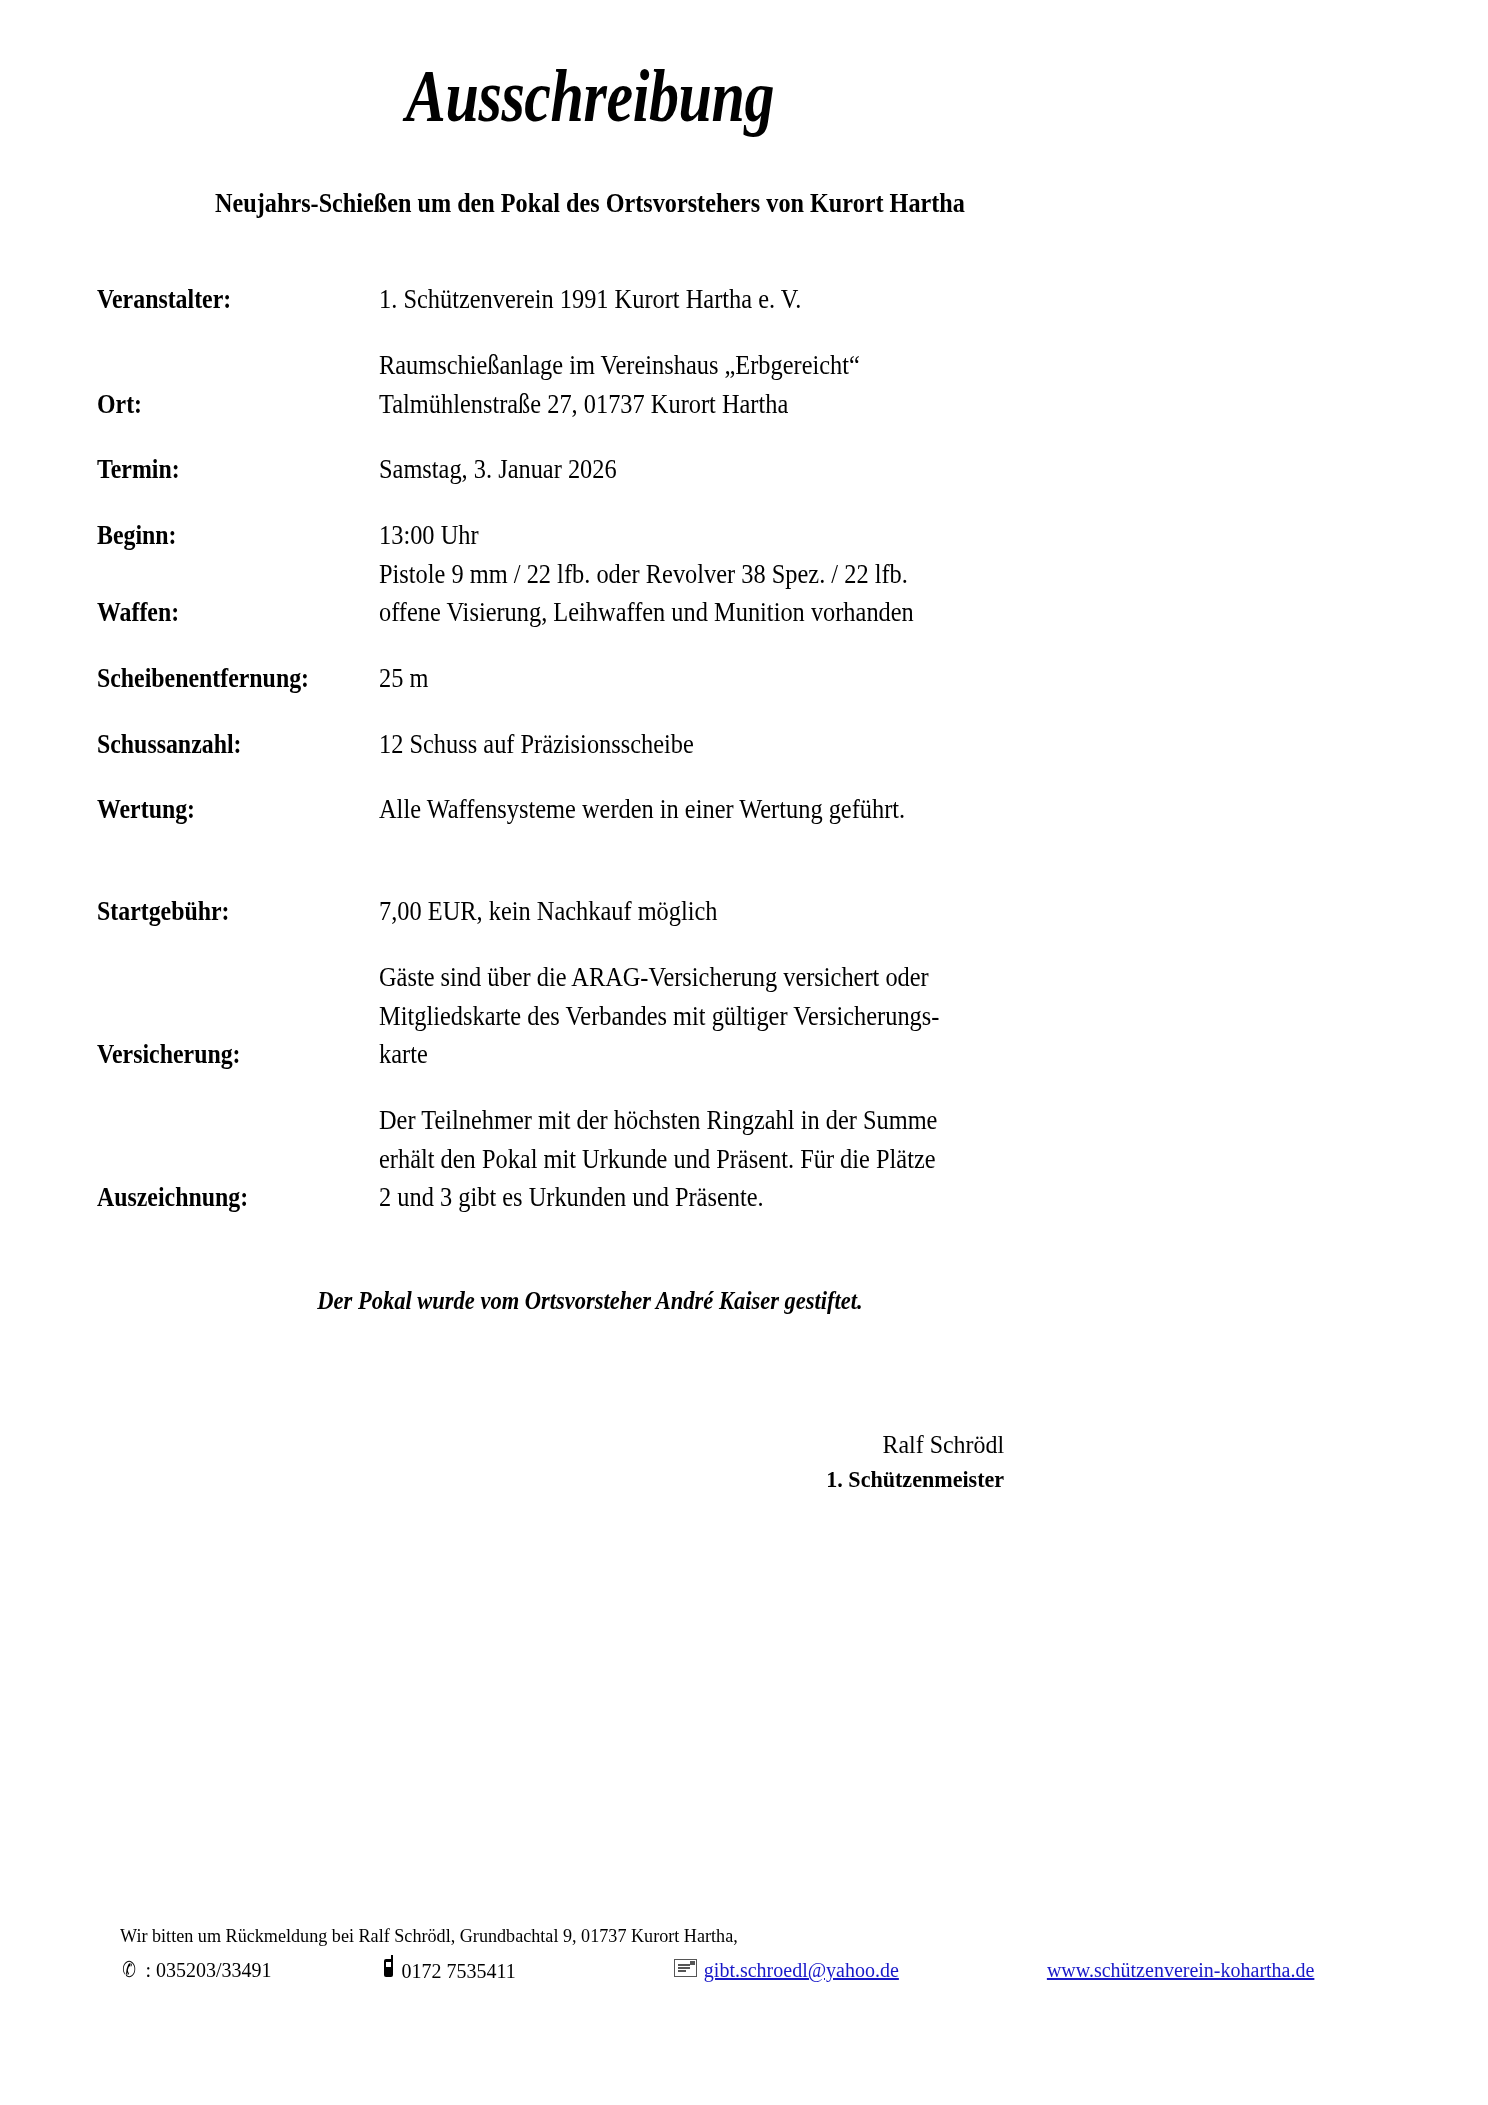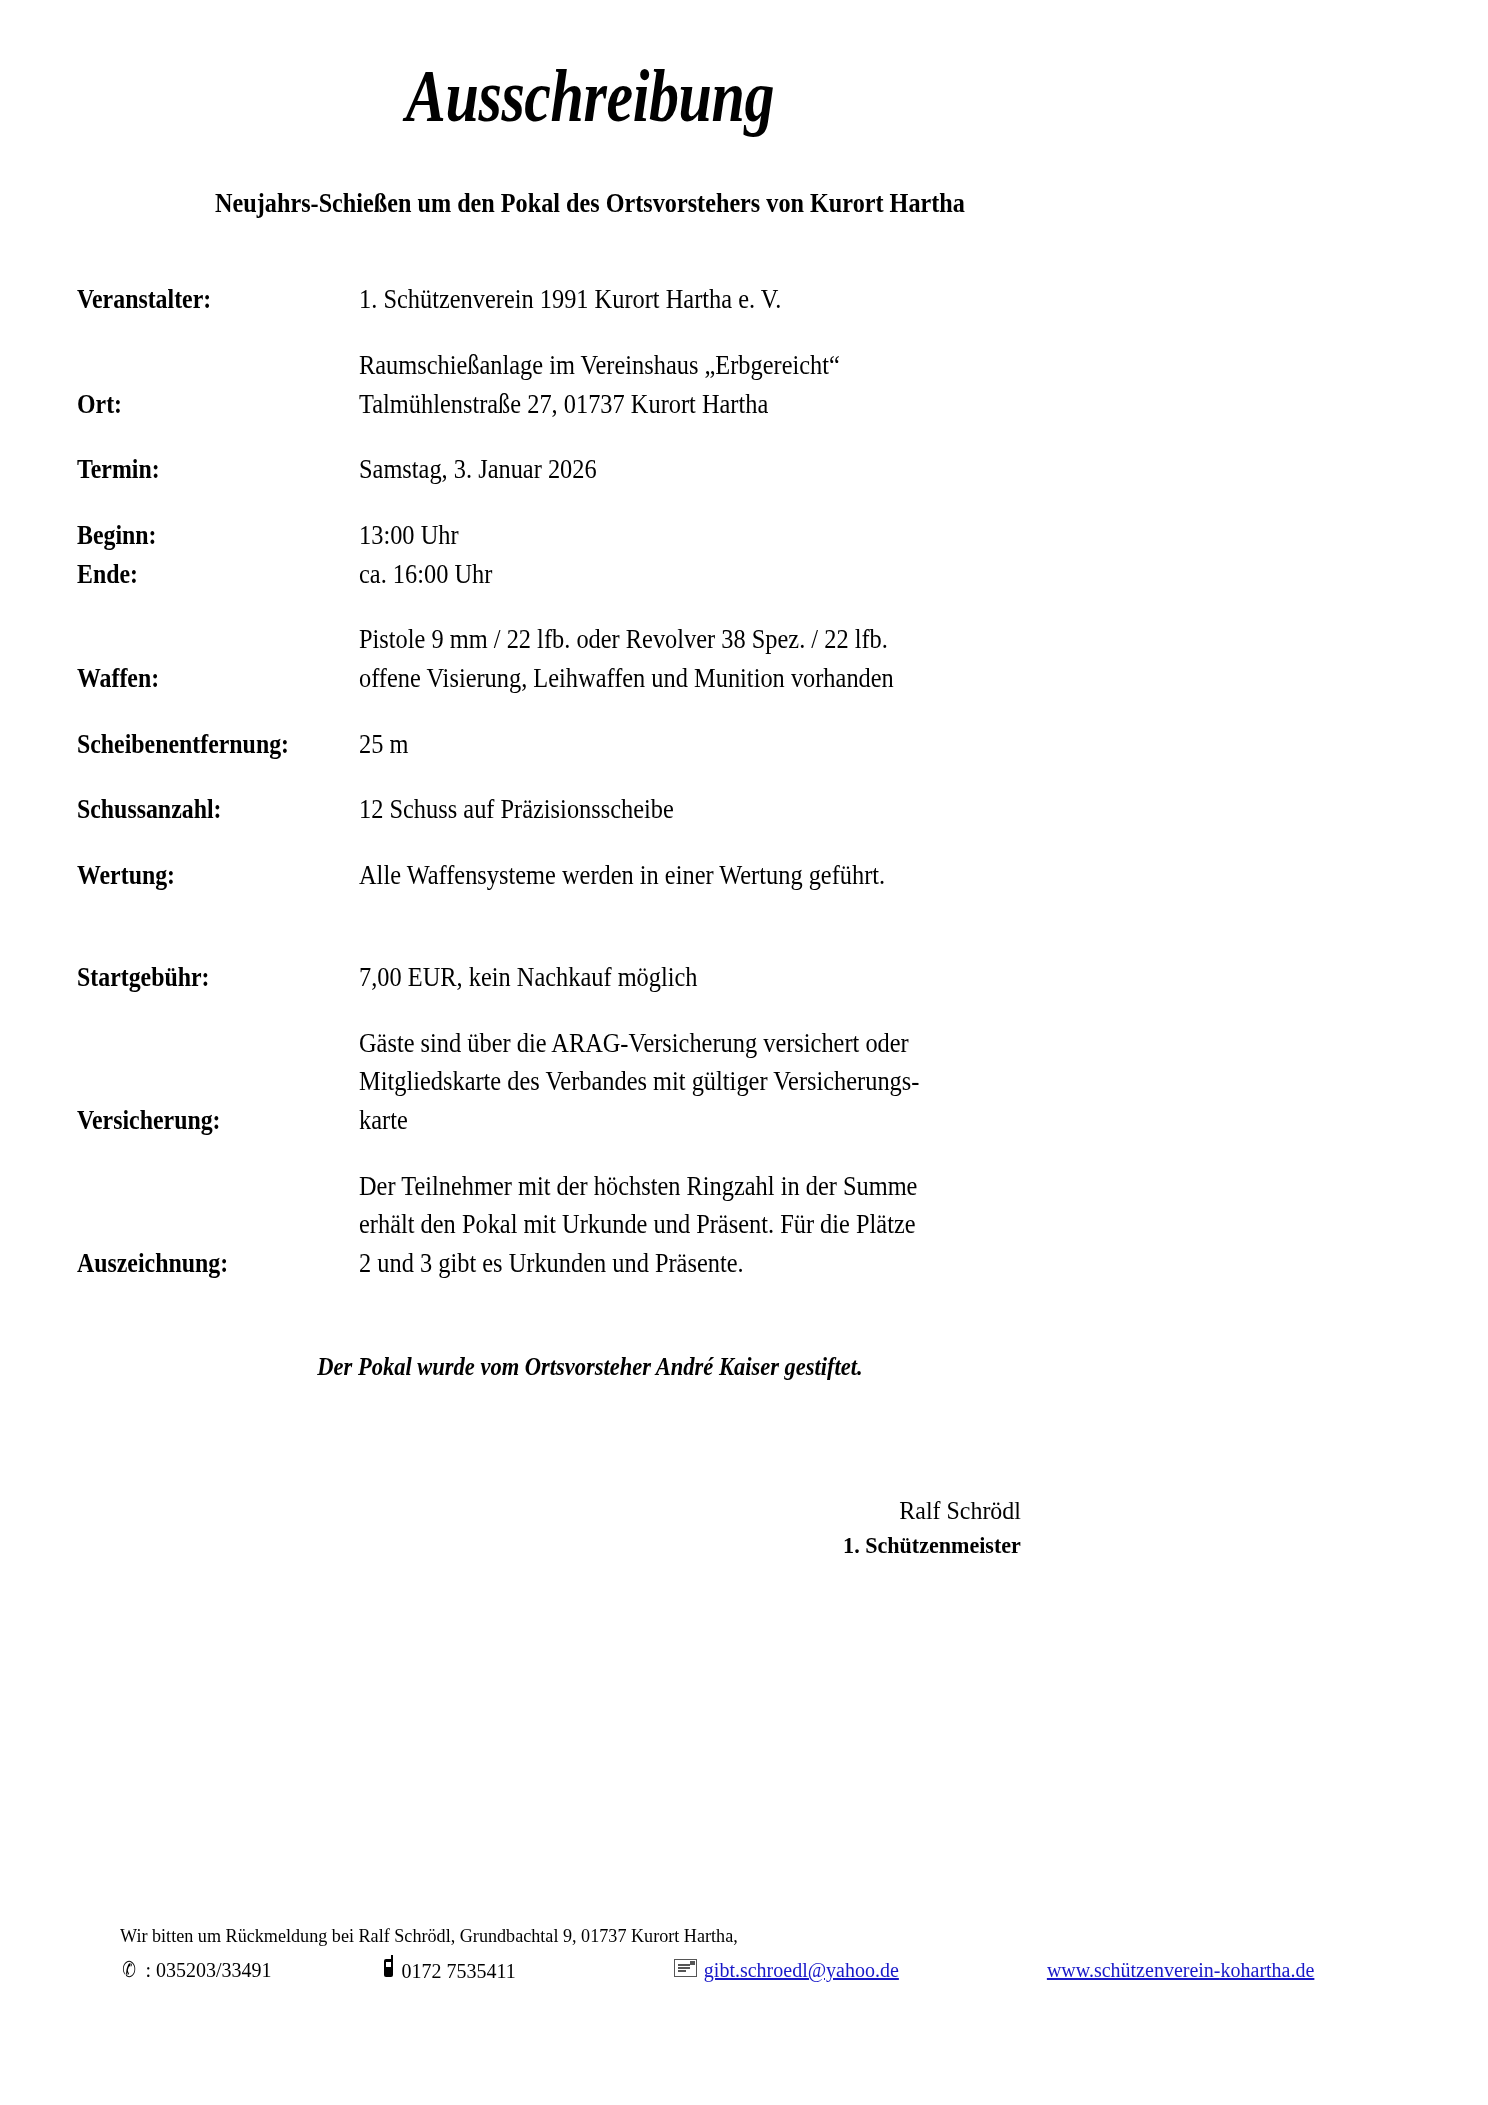--- a/index.html
+++ b/index.html
@@ -13,21 +13,21 @@
     font-family: "Liberation Serif", "DejaVu Serif", serif;
     color: #000000;
     position: relative;
     overflow: hidden;
   }
   .page {
     position: relative;
     width: 1180px;
     height: 2105px;
     box-sizing: border-box;
-    padding: 0 77px;
+    padding: 0 97px;
   }
 
   
   .doc-title {
     text-align: center;
     font-size: 75px;
     font-weight: bold;
     font-style: italic;
     letter-spacing: -0.5px;
     margin: 0;
@@ -251,26 +251,20 @@
       </div>
     </div>
 
     <div class="row tight">
       <div class="label">Beginn:</div>
       <div class="value">
         <span class="line">13:00 Uhr</span>
       </div>
     </div>
 
-    <div class="row">
-      <div class="label">Ende:</div>
-      <div class="value">
-        <span class="line">ca. 16:00 Uhr</span>
-      </div>
-    </div>
 
     <div class="row">
       <div class="label">Waffen:</div>
       <div class="value">
         <span class="line">Pistole 9 mm / 22 lfb. oder Revolver 38 Spez. / 22 lfb.</span>
         <span class="line">offene Visierung, Leihwaffen und Munition vorhanden</span>
       </div>
     </div>
 
 

